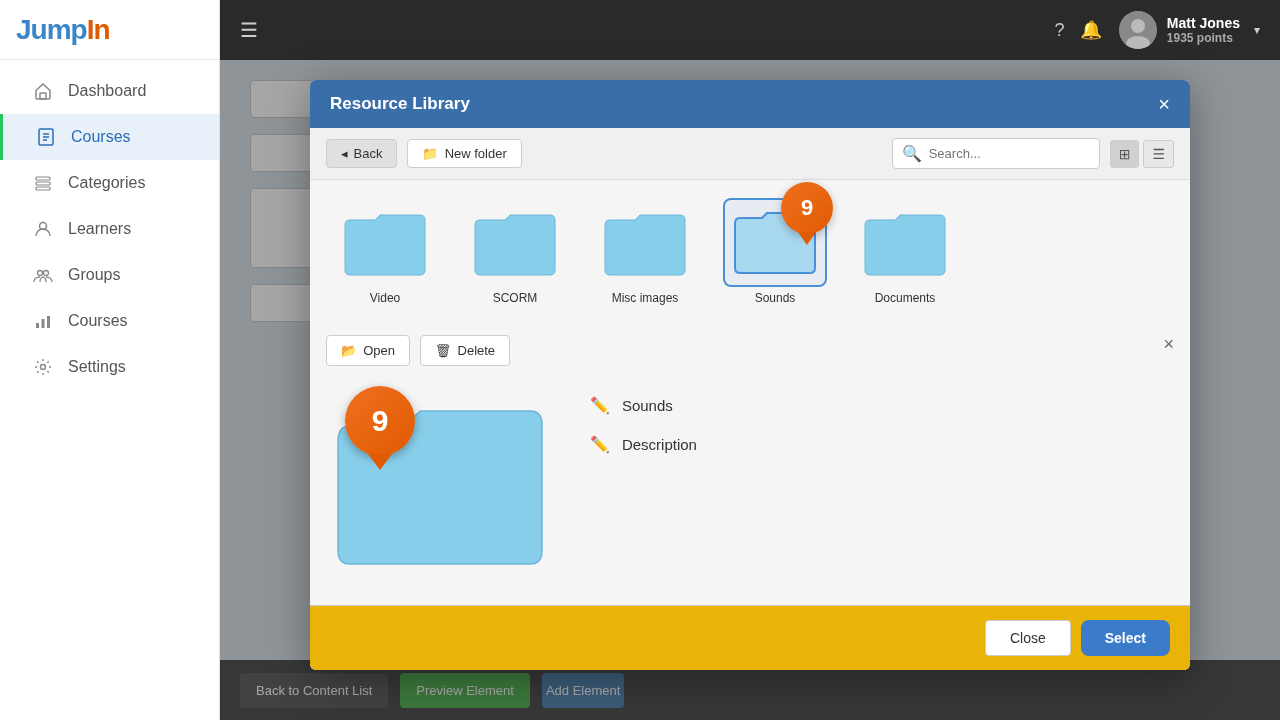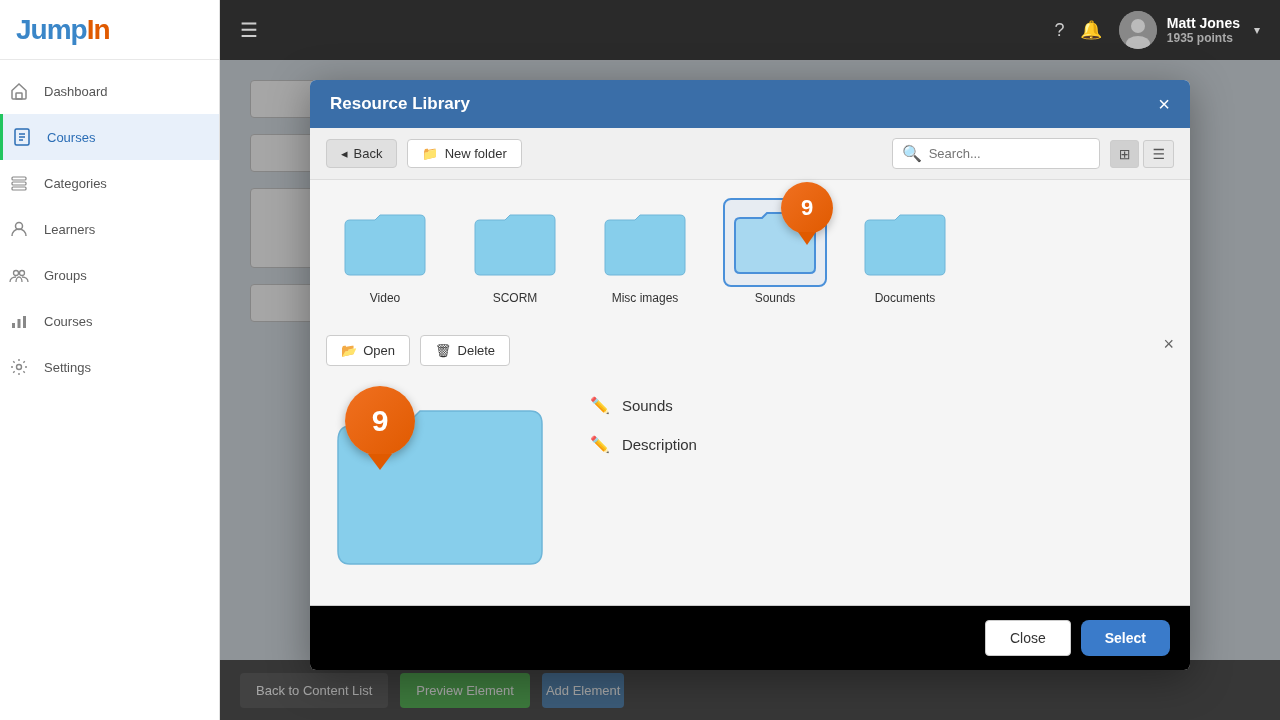--- a/index.html
+++ b/index.html
@@ -26,24 +26,24 @@
       font-size: 28px;
       font-weight: 800;
       color: #e05a00;
       letter-spacing: -1px;
     }
     .logo-text span { color: #3a86c8; }
     .sidebar-nav { flex: 1; padding-top: 8px; }
     .nav-item {
       display: flex;
       align-items: center;
-      padding: 12px 8px;
+      padding: 12px 32px;
       cursor: pointer;
       color: #555;
-      font-size: 13px;
+      font-size: 16px;
       font-weight: 500;
       border-radius: 0;
       gap: 14px;
       transition: background 0.15s;
     }
     .nav-item.active { background: #e8f0fa; color: #2a6db5; border-left: 3px solid #22c55e; }
     .nav-icon { width: 22px; height: 22px; display: flex; align-items: center; justify-content: center; }
 
     
     .main {
@@ -338,21 +338,21 @@
       background: none;
       border: none;
       font-size: 18px;
       cursor: pointer;
       color: #666;
       line-height: 1;
     }
 
     
     .modal-footer {
-      background: #000000;
+      background: #eab308;
       padding: 14px 20px;
       display: flex;
       justify-content: flex-end;
       gap: 10px;
       border-top: 1px solid #ccc;
       flex-shrink: 0;
     }
     .btn-close-footer {
       background: #fff;
       border: 1px solid #ccc;

